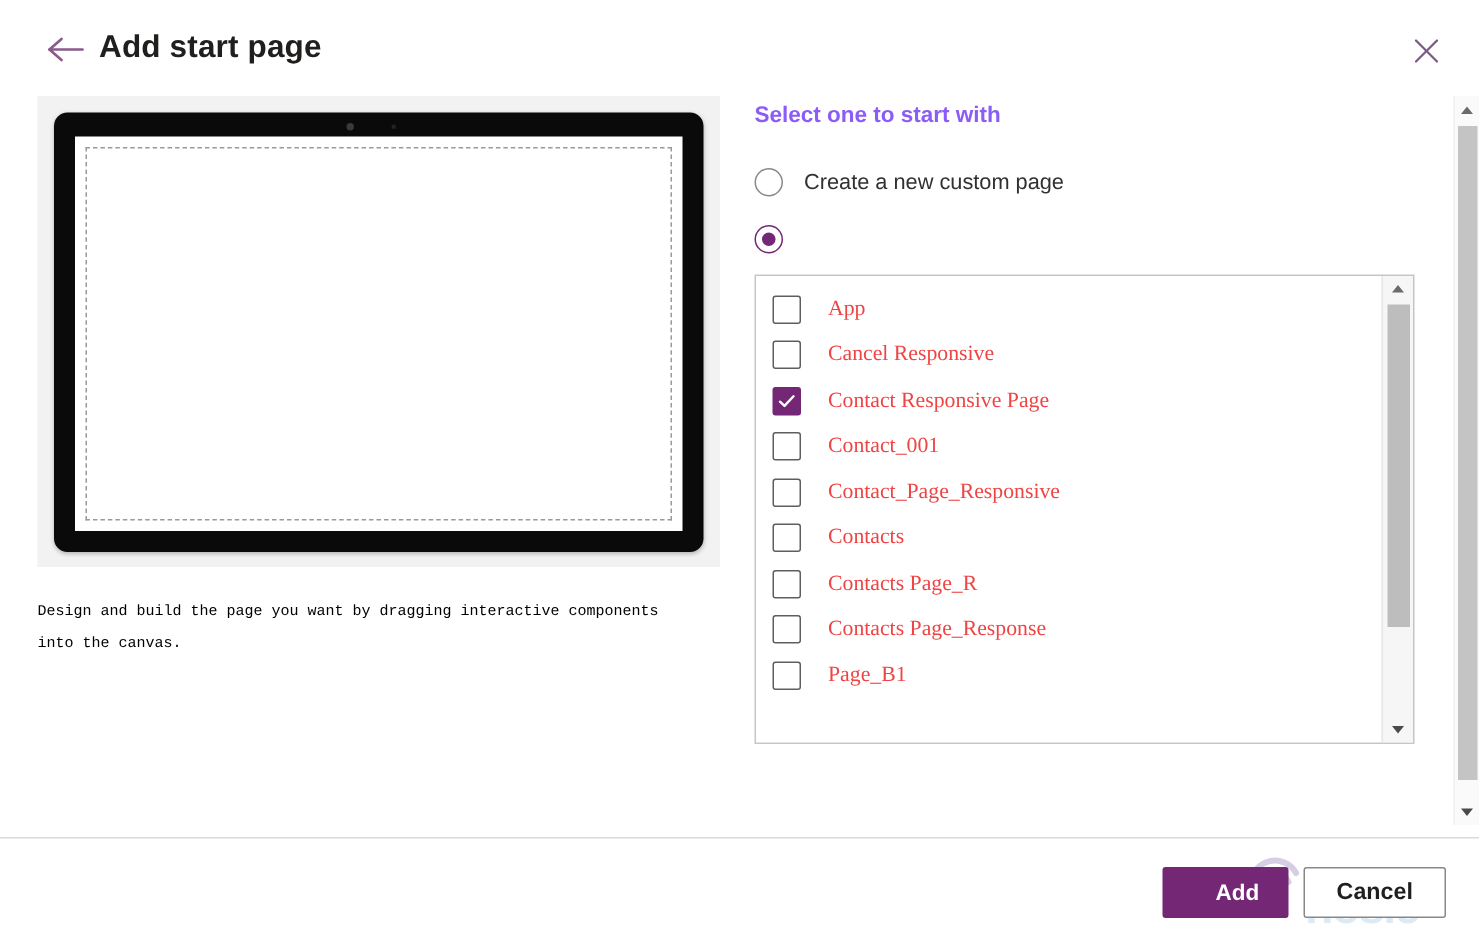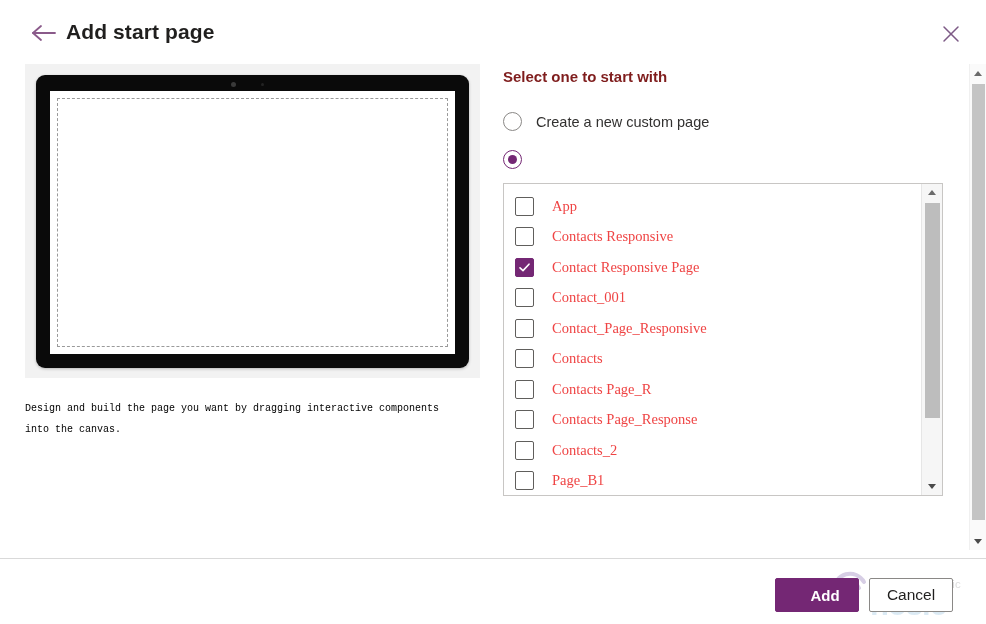--- a/index.html
+++ b/index.html
@@ -128,21 +128,21 @@
     top: 64px;
     width: 440px;
     height: 486px;
   }
   .options-heading {
     position: absolute;
     left: 0;
     top: 4px;
     font-size: 15px;
     font-weight: 600;
-    color: #7f1d1d;
+    color: #8b5cf6;
   }
   .radio-row {
     position: absolute;
     left: 0;
     display: flex;
     align-items: center;
     cursor: pointer;
   }
   .radio-row.r1 { top: 48px; }
   .radio-row.r2 { top: 86px; }
@@ -338,25 +338,25 @@
     top: 19px;
     width: 84px;
     background: #742774;
     color: #ffffff;
     border: 1px solid #742774;
     padding-left: 16px;
   }
   .btn-cancel {
     left: 869px;
     top: 19px;
-    width: 84px;
+    width: 95px;
     background: #ffffff;
     color: #201f1e;
     border: 1px solid #8a8886;
-    font-weight: 400;
+    font-weight: 700;
     font-size: 15.5px;
   }
 
   
   .watermark {
     position: absolute;
     left: 820px;
     top: 560px;
     width: 170px;
     height: 64px;
@@ -437,21 +437,21 @@
   <div class="listbox">
     <div class="list-scroll">
 
       <div class="list-row">
         <span class="cb"></span>
         <span class="cb-label">App</span>
       </div>
 
       <div class="list-row">
         <span class="cb"></span>
-        <span class="cb-label">Contacts Responsive</span>
+        <span class="cb-label">Cancel Responsive</span>
       </div>
 
       <div class="list-row">
         <span class="cb checked">
           <svg width="13" height="13" viewBox="0 0 13 13">
             <path d="M2 6.8 L5 9.6 L11 3.2" fill="none" stroke="#ffffff" stroke-width="1.6" stroke-linecap="round" stroke-linejoin="round"></path>
           </svg>
         </span>
         <span class="cb-label">Contact Responsive Page</span>
       </div>
@@ -474,24 +474,20 @@
       <div class="list-row">
         <span class="cb"></span>
         <span class="cb-label">Contacts Page_R</span>
       </div>
 
       <div class="list-row">
         <span class="cb"></span>
         <span class="cb-label">Contacts Page_Response</span>
       </div>
 
-      <div class="list-row">
-        <span class="cb"></span>
-        <span class="cb-label">Contacts_2</span>
-      </div>
 
       <div class="list-row">
         <span class="cb"></span>
         <span class="cb-label">Page_B1</span>
       </div>
 
     </div>
 
     <div class="inner-sb">
       <div class="sb-arrow up">

